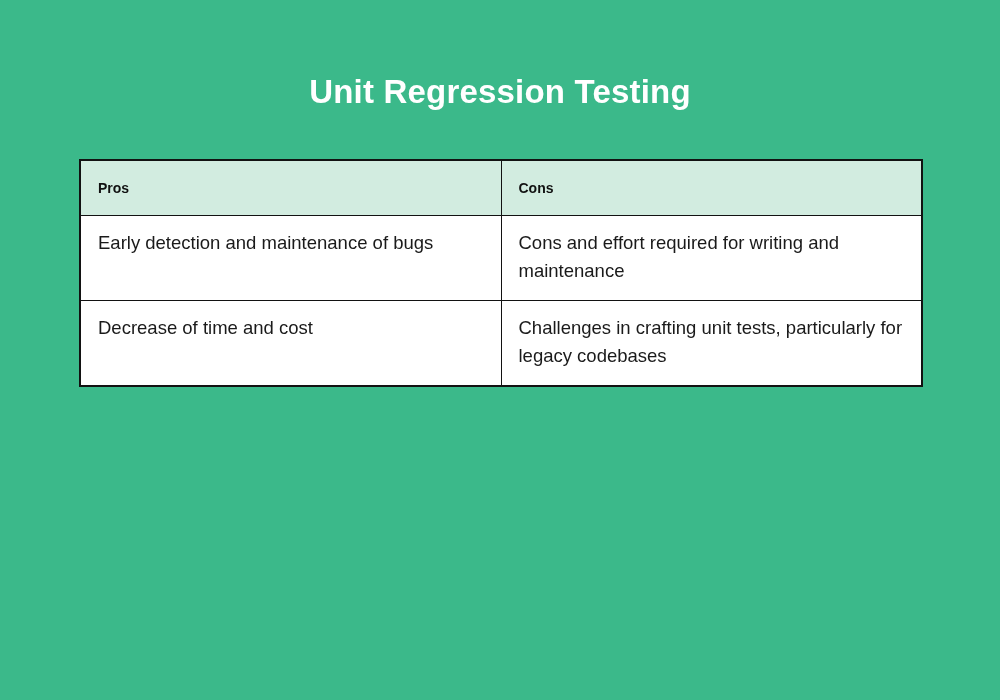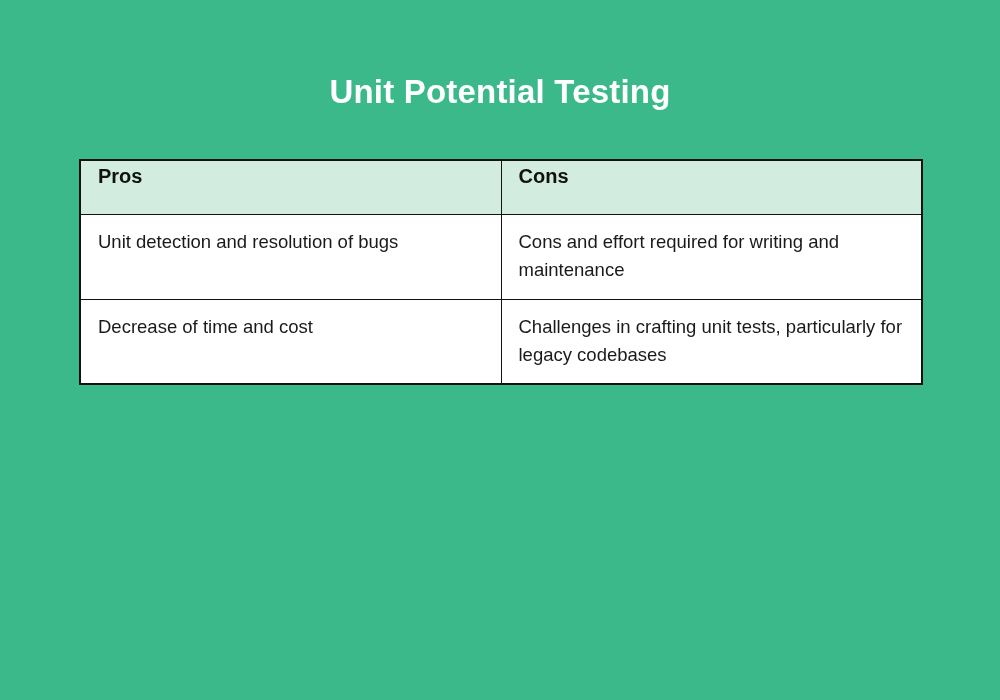--- a/index.html
+++ b/index.html
@@ -51,25 +51,25 @@
   table.pros-cons th,
   table.pros-cons td {
     border: 1.5px solid #121212;
     vertical-align: top;
     text-align: left;
     padding: 13px 18px 13px 17px;
     box-sizing: border-box;
   }
   table.pros-cons thead th {
     background: #d2ece0;
-    font-size: 20px;
+    font-size: 14px;
     font-weight: bold;
     color: #111111;
     height: 54px;
-    padding-top: 4px;
+    padding-top: 16px;
     padding-bottom: 16px;
     line-height: 22px;
   }
   table.pros-cons tbody td {
     background: #ffffff;
     font-size: 18.5px;
     font-weight: normal;
     color: #1a1a1a;
     line-height: 28px;
     height: 85px;
@@ -81,38 +81,38 @@
   .cell-empty {
     display: block;
     min-height: 1px;
   }
 </style>
 </head>
 <body>
 
 <div class="page">
 
-  <div class="page-title">Unit Potential Testing</div>
+  <div class="page-title">Unit Regression Testing</div>
 
   <div class="table-wrap">
     <table class="pros-cons">
       <colgroup>
         <col class="col-pros">
         <col class="col-cons">
       </colgroup>
       <thead>
         <tr>
           <th>Pros</th>
           <th>Cons</th>
         </tr>
       </thead>
       <tbody>
         <tr>
           <td>
-            <span class="cell-text">Unit detection and resolution of bugs</span>
+            <span class="cell-text">Early detection and maintenance of bugs</span>
           </td>
           <td>
             <span class="cell-text">Cons and effort required for writing and maintenance</span>
           </td>
         </tr>
         <tr>
           <td>
             <span class="cell-text">Decrease of time and cost</span>
           </td>
           <td>

